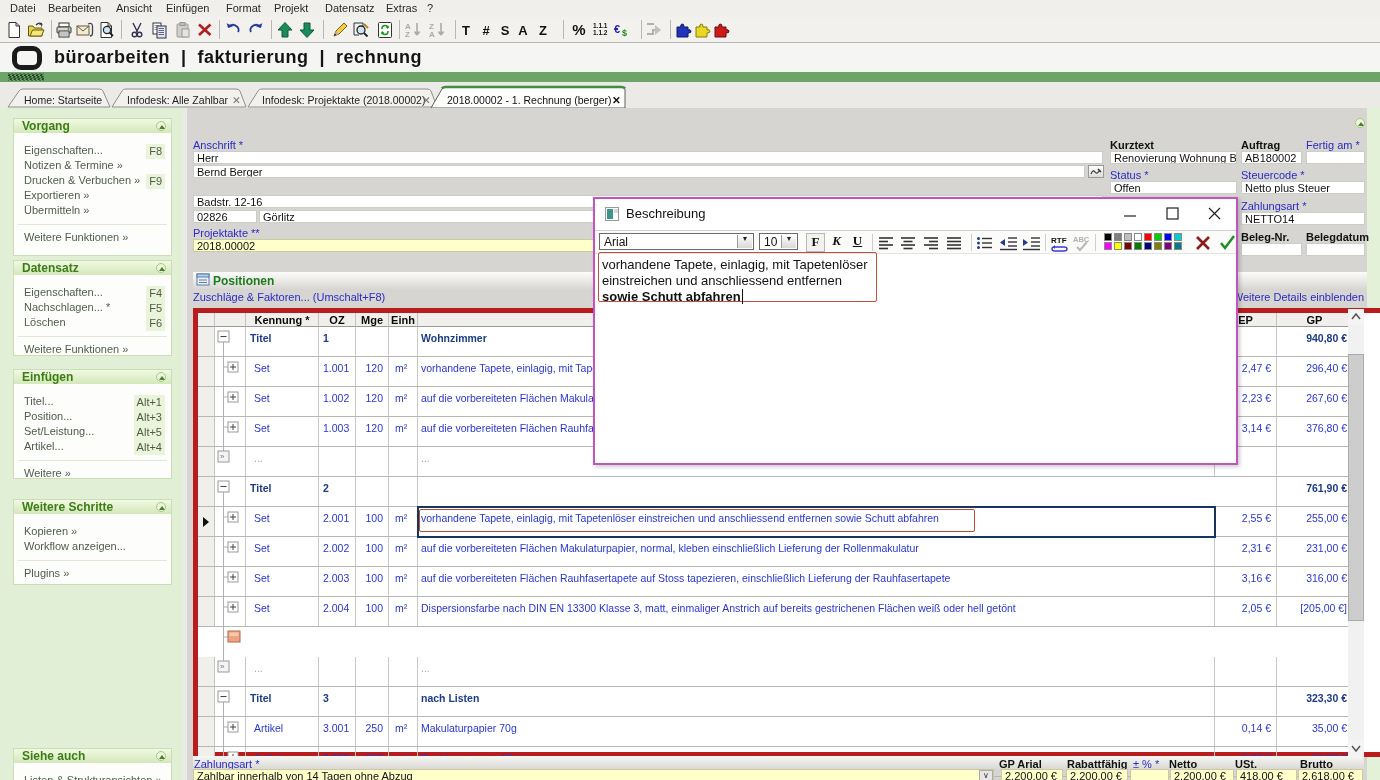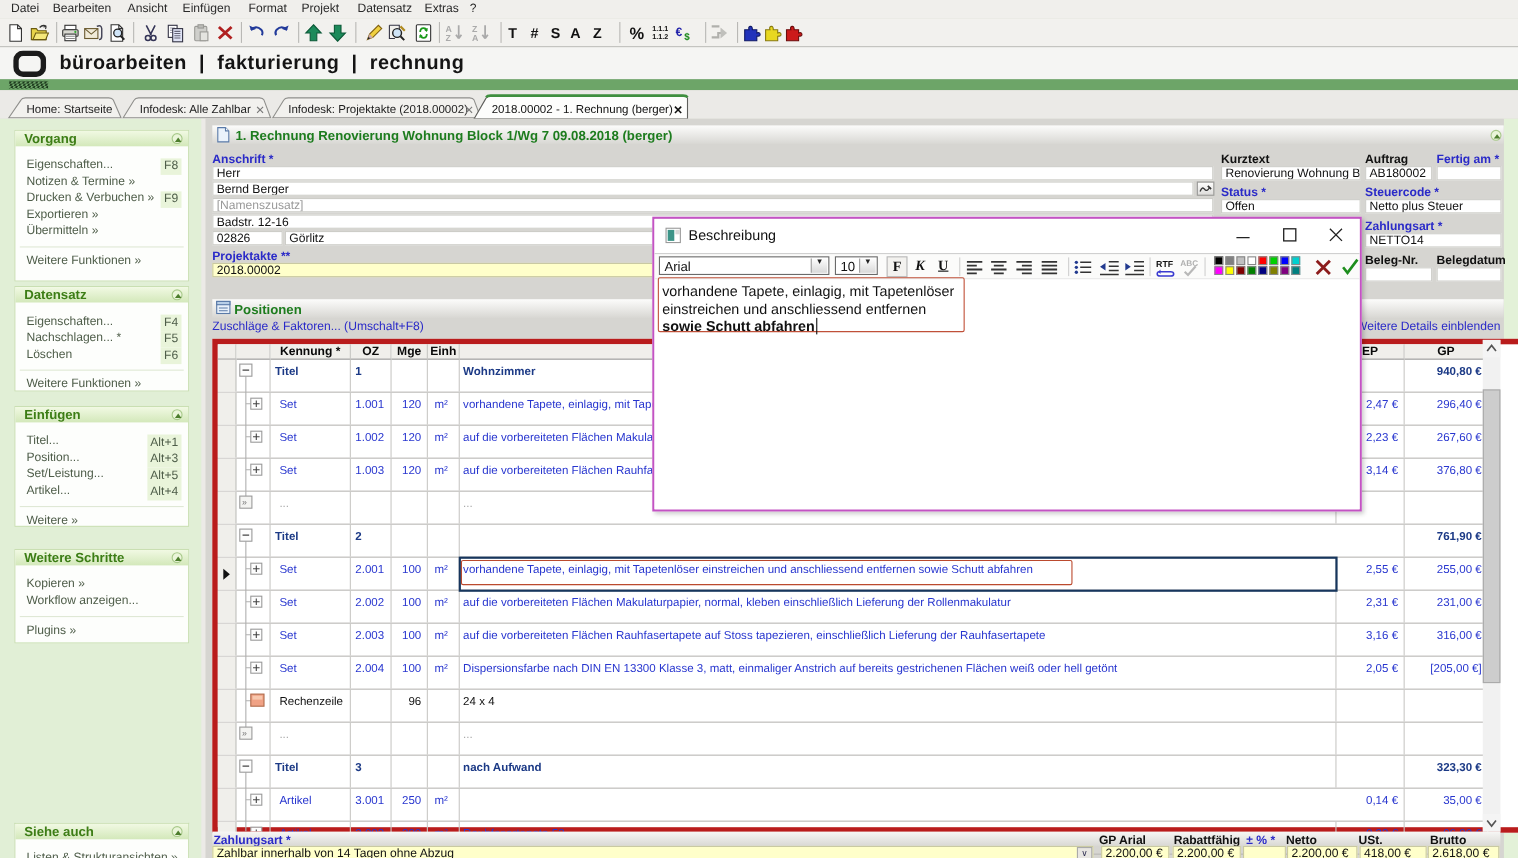--- a/index.html
+++ b/index.html
@@ -24,21 +24,21 @@
 .pbtn::after { content:""; position:absolute; left:2px; top:3px; width:0; height:0; border-left:3px solid transparent; border-right:3px solid transparent; border-bottom:4px solid #4c7d2c; }
 .pitem { position:relative; color:#4e5d49; font-size:11px; padding-left:10px; height:15px; line-height:15px; white-space:nowrap; }
 .pitem .key { position:absolute; right:6px; top:1px; background:#e9f4da; padding:0 3px; color:#4e5d49; }
 .psep { height:1px; background:#dfe8d5; margin:6px 4px 5px 4px; }
 .chev { color:#4e5d49; }
 
 #content { left:187px; top:108px; width:1180px; height:672px; background:#d6d5d1; }
 #rightstrip { left:1367px; top:108px; width:13px; height:672px; background:#e3f1d8; }
 .secbar { position:absolute; height:17px; background:linear-gradient(#fcfcfb,#d8d7d3); }
 .secttl { color:#1d7c1e; font-weight:bold; font-size:12px; }
-.lbl { position:absolute; color:#2a2ac8; font-weight:bold; font-size:11px; white-space:nowrap; }
+.lbl { position:absolute; color:#2a2ac8; font-weight:normal; font-size:11px; white-space:nowrap; }
 .lblk { position:absolute; color:#111; font-weight:bold; font-size:11px; white-space:nowrap; }
 .star { color:inherit; }
 .fld { position:absolute; background:#fff; border:1px solid #cdcdc8; color:#111; font-size:11px; line-height:11px; padding:1px 0 0 3px; white-space:nowrap; overflow:hidden; height:13px; }
 .yfld { background:#ffffca; border:1px solid #c9c9a2; }
 .ghost { color:#9a9a9a; }
 
 #grid { left:193px; top:308px; width:1292px; height:449px; background:#fff; border:5px solid #b91c1c; }
 .hcell { position:absolute; top:0; height:14px; background:#f0efeb; border-right:1px solid #c2c2bf; border-bottom:1px solid #9a9a9a; font-weight:bold; font-size:11px; text-align:center; color:#0a0a0a; line-height:14px; }
 .row { position:absolute; left:0; width:1154px; height:30px; border-bottom:1px solid #b8b7b4; }
 .cell { position:absolute; top:0; height:29px; border-right:1px solid #c9c8c5; font-size:10.5px; color:#2836cf; padding:5px 3px 0 5px; white-space:nowrap; overflow:hidden; }
@@ -293,37 +293,29 @@
     <div class="phead">Siehe auch<div class="pbtn"></div></div>
     <div style="height:10px"></div>
     <div class="pitem">Listen &amp; Strukturansichten <span class="chev">»</span></div>
   </div>
 </div>
 <div class="abs" style="left:183px;top:108px;width:4px;height:672px;background:#eceae7"></div>
 <div id="rightstrip" class="abs"></div>
 
 <div id="content" class="abs">
 
-  <div class="secbar" style="left:6px;top:6px;width:1174px">
-    <svg class="abs" style="left:3px;top:1px" width="14" height="15" viewBox="0 0 14 15">
-        <path d="M2 1 L9 1 L12 4 L12 14 L2 14 Z" fill="#eaf2fb" stroke="#5a7aa8"></path>
-        <path d="M9 1 L9 4 L12 4" fill="#fff" stroke="#5a7aa8"></path>
-      </svg>
-    <span class="secttl abs" style="left:21px;top:2px">1. Rechnung Renovierung Wohnung Block 1/Wg 7 09.08.2018 (berger)</span>
-  </div>
   <div class="pbtn abs" style="left:1168px;top:10px"></div>
 
   <div class="lbl" style="left:6px;top:31px">Anschrift <span class="star">*</span></div>
   <div class="fld" style="left:6px;top:57px;width:892px">Bernd Berger</div>
   <div class="fld" style="left:6px;top:43px;width:910px">Herr</div>
   <div class="abs" style="left:901px;top:57px;width:16px;height:13px;background:linear-gradient(#fdfdfc,#dedddb);border:1px solid #9a9a98"><svg width="12" height="9" viewBox="0 0 12 9" style="margin:1px 0 0 1px">
         <path d="M1 7 Q3 2 5 5 T10 3" stroke="#333" fill="none" stroke-width="1.2"></path>
         <path d="M8 2 L11 5" stroke="#333" stroke-width="1.5"></path>
       </svg></div>
-  <div class="fld ghost" style="left:6px;top:72px;width:910px">[Namenszusatz]</div>
   <div class="fld" style="left:6px;top:87px;width:910px">Badstr. 12-16</div>
   <div class="fld" style="left:6px;top:102px;width:64px">02826</div>
   <div class="fld" style="left:72px;top:102px;width:844px">Görlitz</div>
   <div class="lbl" style="left:6px;top:119px">Projektakte <span class="star">**</span></div>
   <div class="fld yfld" style="left:6px;top:131px;width:910px">2018.00002</div>
 
   <div class="lblk" style="left:923px;top:31px">Kurztext</div>
   <div class="fld" style="left:923px;top:43px;width:127px">Renovierung Wohnung Blo</div>
   <div class="lblk" style="left:1054px;top:31px">Auftrag</div>
   <div class="fld" style="left:1054px;top:43px;width:61px">AB180002</div>
@@ -464,60 +456,50 @@
 <div class="cell ind" style="left:0;width:17px"></div>
 <div class="cell" style="left:17px;width:31px"></div>
 <div class="cell " style="left:48px;width:73px;padding-left:8px">Set</div>
 <div class="cell " style="left:121px;width:37px;padding-left:4px">2.004</div>
 <div class="cell rgt " style="left:158px;width:33px">100</div>
 <div class="cell " style="left:191px;width:29px;padding-left:6px">m²</div>
 <div class="cell " style="left:220px;width:797px;padding-left:3px">Dispersionsfarbe nach DIN EN 13300 Klasse 3, matt, einmaliger Anstrich auf bereits gestrichenen Flächen weiß oder hell getönt</div>
 <div class="cell rgt " style="left:1017px;width:62px">2,05 €</div>
 <div class="cell rgt " style="left:1079px;width:76px">[205,00 €]</div>
 </div>
-<div class="row" style="top:314px">
-<div class="cell ind" style="left:0;width:17px"></div>
-<div class="cell" style="left:17px;width:31px"></div>
-<div class="cell blk" style="left:48px;width:73px;padding-left:8px">Rechenzeile</div>
-<div class="cell blk" style="left:121px;width:37px;padding-left:4px"></div>
-<div class="cell rgt blk" style="left:158px;width:33px">96</div>
-<div class="cell blk" style="left:191px;width:29px;padding-left:6px"></div>
-<div class="cell blk" style="left:220px;width:797px;padding-left:3px">24 x 4</div>
-<div class="cell rgt blk" style="left:1017px;width:62px"></div>
-<div class="cell rgt blk" style="left:1079px;width:76px"></div>
-</div>
 <div class="row" style="top:344px">
 <div class="cell ind" style="left:0;width:17px"></div>
 <div class="cell" style="left:17px;width:31px"></div>
 <div class="cell gray" style="left:48px;width:73px;padding-left:8px">...</div>
 <div class="cell gray" style="left:121px;width:37px;padding-left:4px"></div>
 <div class="cell rgt gray" style="left:158px;width:33px"></div>
 <div class="cell gray" style="left:191px;width:29px;padding-left:6px"></div>
 <div class="cell gray" style="left:220px;width:797px;padding-left:3px">...</div>
 <div class="cell rgt gray" style="left:1017px;width:62px"></div>
 <div class="cell rgt gray" style="left:1079px;width:76px"></div>
 </div>
 <div class="row" style="top:374px">
 <div class="cell ind" style="left:0;width:17px"></div>
 <div class="cell" style="left:17px;width:31px"></div>
 <div class="cell ttl" style="left:48px;width:73px;padding-left:4px">Titel</div>
 <div class="cell ttl" style="left:121px;width:37px;padding-left:4px">3</div>
 <div class="cell rgt ttl" style="left:158px;width:33px"></div>
 <div class="cell ttl" style="left:191px;width:29px;padding-left:6px"></div>
-<div class="cell ttl" style="left:220px;width:797px;padding-left:3px">nach Aufwand</div>
+<div class="cell ttl" style="left:220px;width:797px;padding-left:3px">nach Listen</div>
 <div class="cell rgt ttl" style="left:1017px;width:62px"></div>
 <div class="cell rgt ttl" style="left:1079px;width:76px">323,30 €</div>
 </div>
 <div class="row" style="top:404px">
 <div class="cell ind" style="left:0;width:17px"></div>
 <div class="cell" style="left:17px;width:31px"></div>
 <div class="cell " style="left:48px;width:73px;padding-left:8px">Artikel</div>
 <div class="cell " style="left:121px;width:37px;padding-left:4px">3.001</div>
 <div class="cell rgt " style="left:158px;width:33px">250</div>
 <div class="cell " style="left:191px;width:29px;padding-left:6px">m²</div>
+<div class="cell " style="left:220px;width:797px;padding-left:3px">Makulaturpapier 70g</div>
 <div class="cell rgt " style="left:1017px;width:62px">0,14 €</div>
 <div class="cell rgt " style="left:1079px;width:76px">35,00 €</div>
 </div>
 <div class="row" style="top:434px">
 <div class="cell ind" style="left:0;width:17px"></div>
 <div class="cell" style="left:17px;width:31px"></div>
 <div class="cell " style="left:48px;width:73px;padding-left:8px">Artikel</div>
 <div class="cell " style="left:121px;width:37px;padding-left:4px">3.002</div>
 <div class="cell rgt " style="left:158px;width:33px">300</div>
 <div class="cell " style="left:191px;width:29px;padding-left:6px">m²</div>

